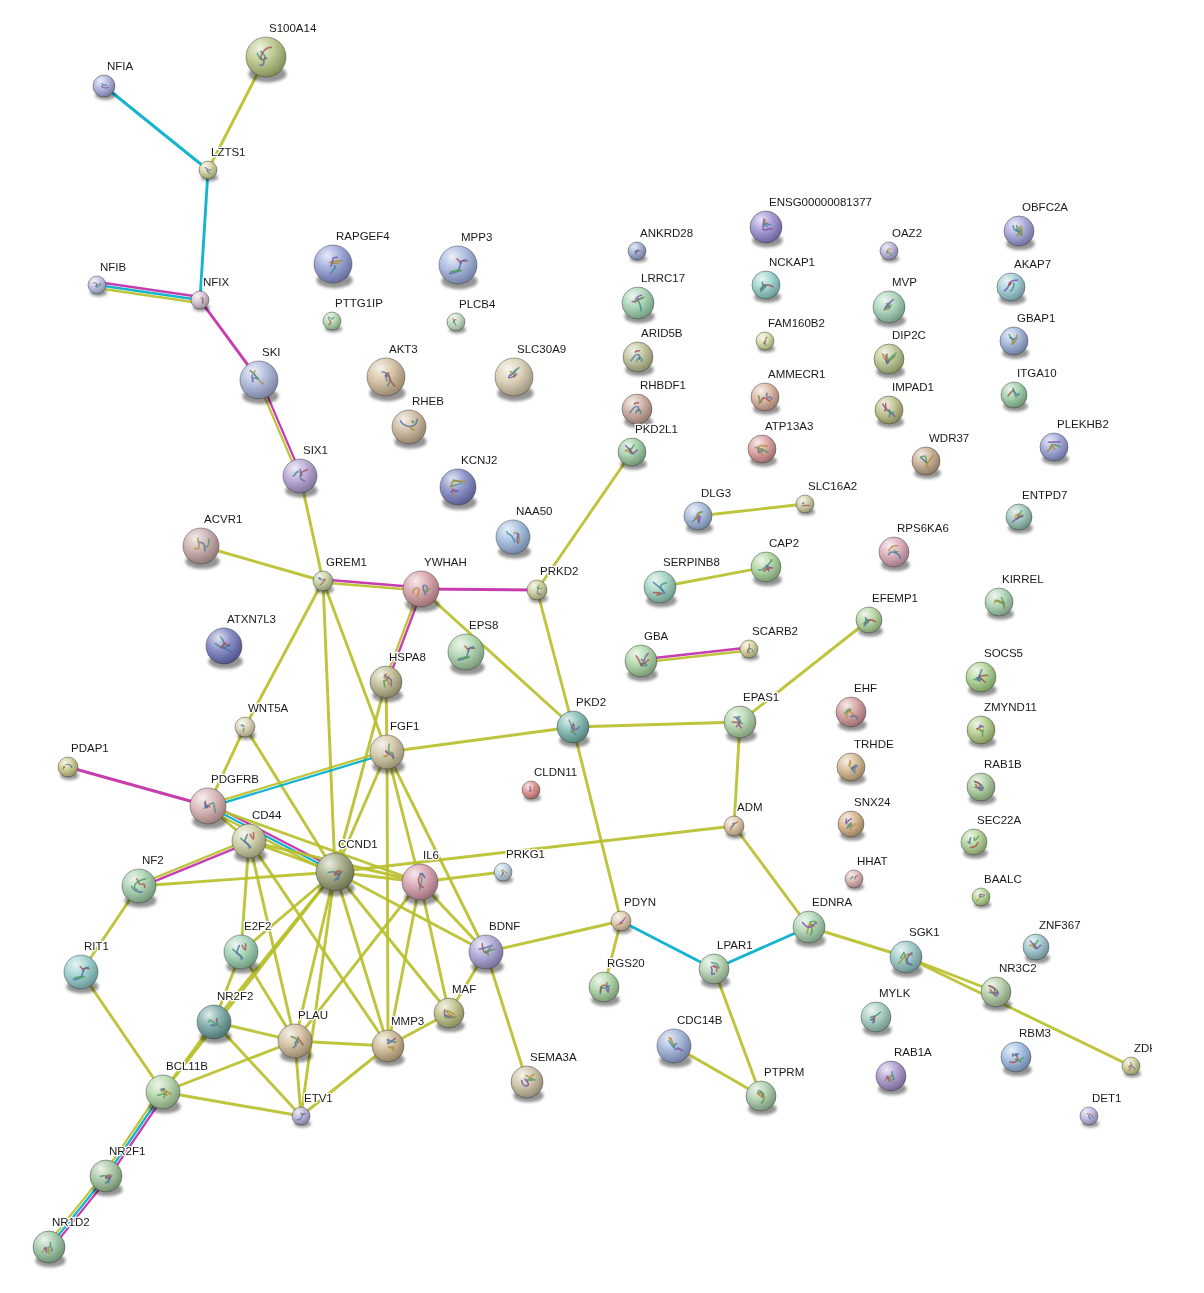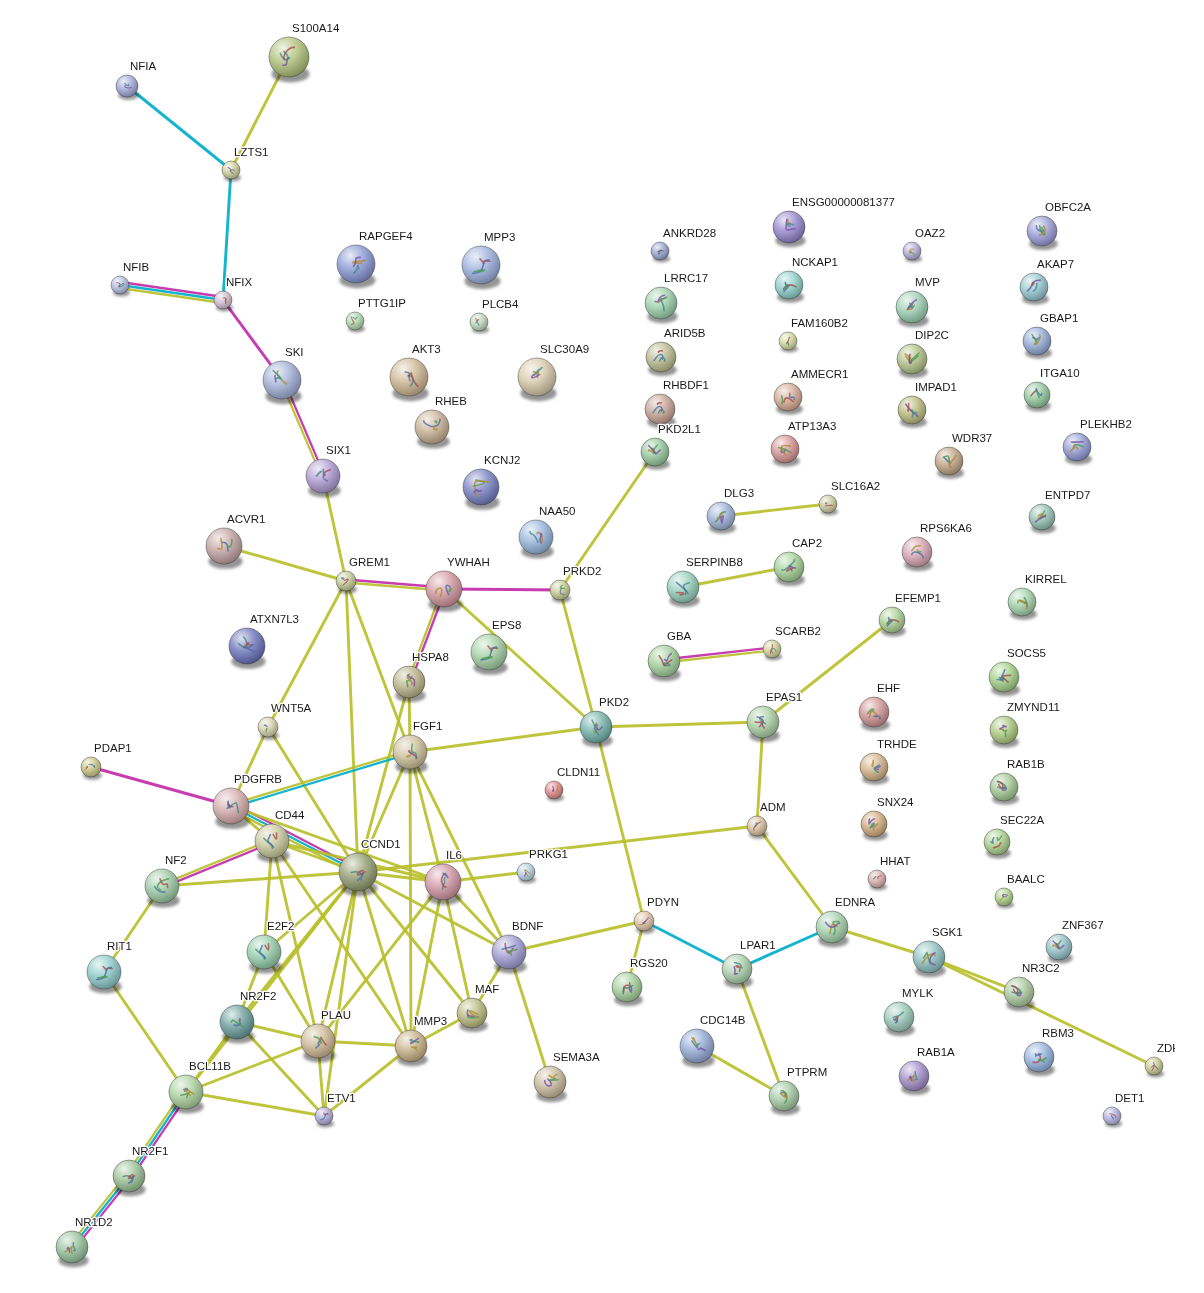--- a/index.html
+++ b/index.html
@@ -1,16 +1,16 @@
 <!DOCTYPE html>
 <html><head>
 <meta charset="utf-8">
 <style>
   html,body{margin:0;padding:0;background:#ffffff;}
-  .stage{position:relative;width:1152px;height:1293px;background:#b91c1c;overflow:hidden;margin-left:23px;}
+  .stage{position:relative;width:1152px;height:1293px;background:#b91c1c;overflow:hidden;}
   svg{display:block;}
   text{font-family:"Liberation Sans", sans-serif;}
 </style>
 </head>
 <body>
 
 <div class="stage">
   <svg id="network" width="1204" height="1293" xmlns="http://www.w3.org/2000/svg" viewBox="0 0 1204 1293" style="background: rgb(255, 255, 255);">
       <defs>
         <filter id="sh" x="-60%" y="-60%" width="220%" height="220%">

